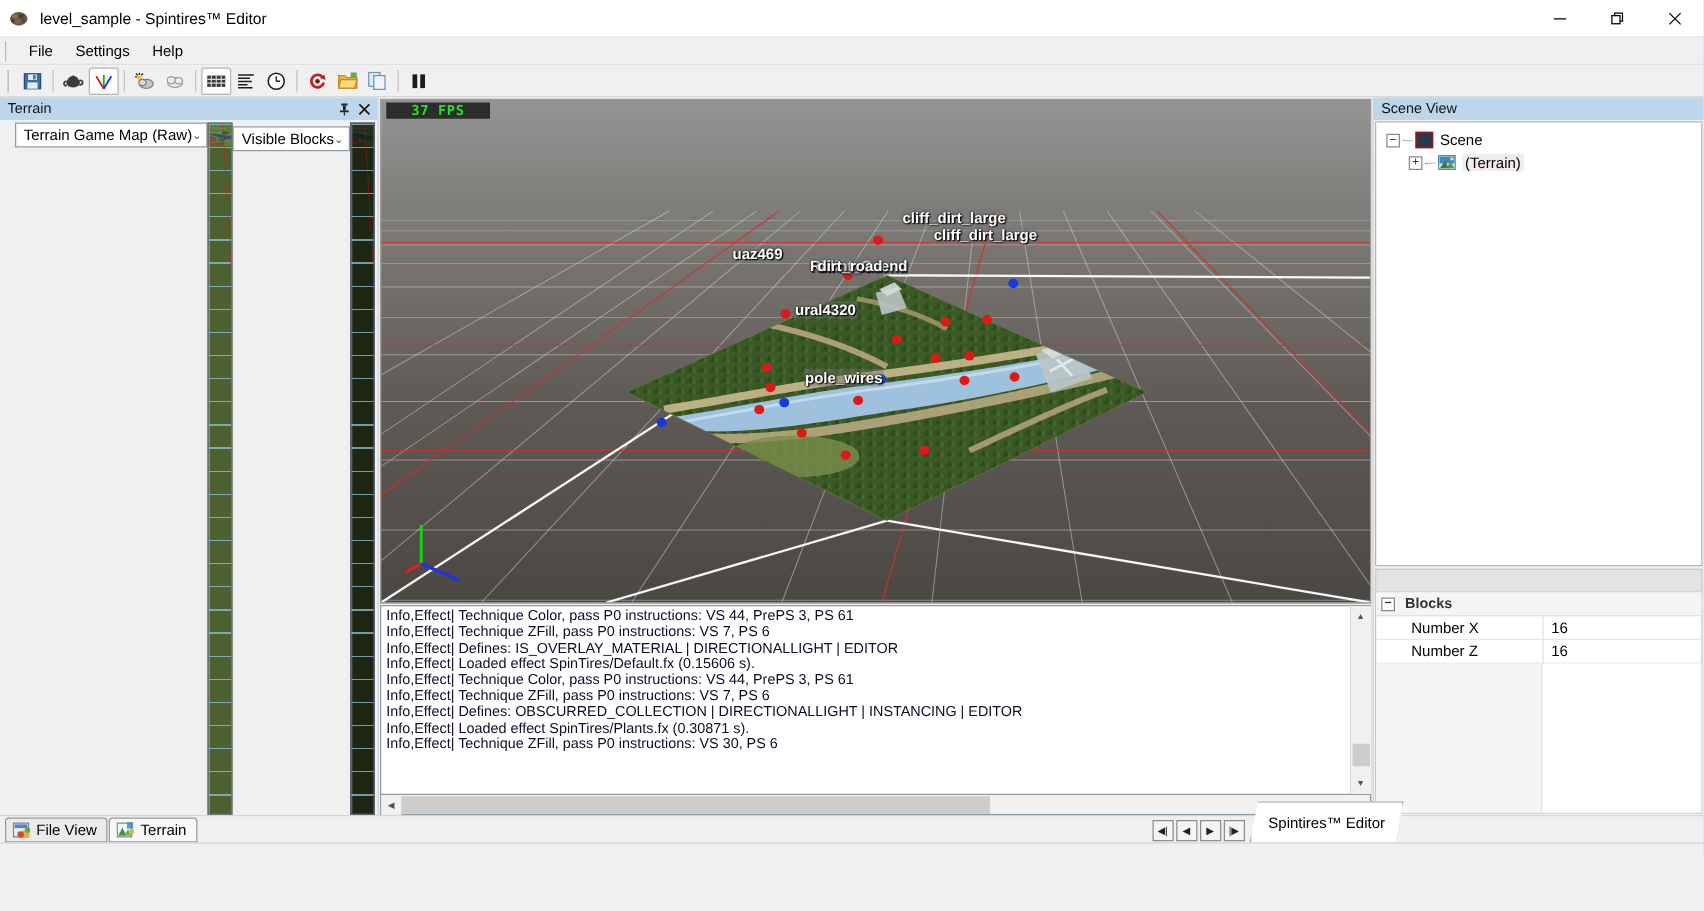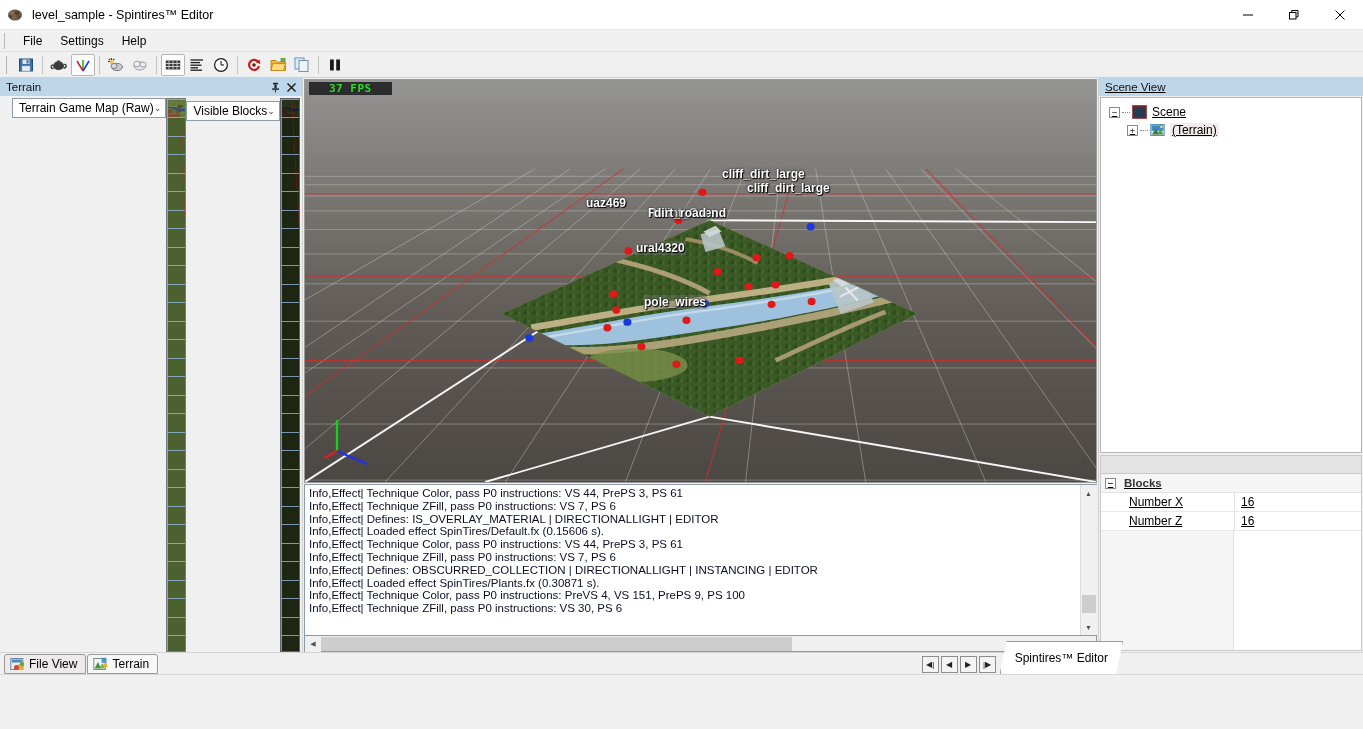--- a/index.html
+++ b/index.html
@@ -210,21 +210,20 @@
   }
   .sb-track-h { flex: 1 1 auto; position: relative; background: #f0f0f0; }
   .sb-thumb-h { position: absolute; top: 1px; left: 0; height: 14px; width: 62%; background: #cdcdcd; }
 
   
   .right-dock {
     width: 265px; min-width: 265px;
     display: flex; flex-direction: column;
     background: #f0f0f0;
     border-left: 1px solid #d0d0d0;
-    text-decoration: underline;
   }
   .scene-tree {
     flex: 1 1 auto; min-height: 0;
     border: 1px solid #b5b5b5; background: #fff;
     margin: 1px; padding: 5px 0 0 8px;
     font-size: 12px;
   }
   .tree-row { display: flex; align-items: center; height: 18px; }
   .tree-toggle {
     width: 11px; height: 11px; border: 1px solid #8a8a8a; background: #fff;
@@ -748,21 +747,20 @@
         <div class="output-body">
           <div class="output-lines">
             <div class="out-line">Info,Effect| Technique Color, pass P0 instructions: VS 44, PrePS 3, PS 61</div>
             <div class="out-line">Info,Effect| Technique ZFill, pass P0 instructions: VS 7, PS 6</div>
             <div class="out-line">Info,Effect| Defines: IS_OVERLAY_MATERIAL | DIRECTIONALLIGHT | EDITOR</div>
             <div class="out-line">Info,Effect| Loaded effect SpinTires/Default.fx (0.15606 s).</div>
             <div class="out-line">Info,Effect| Technique Color, pass P0 instructions: VS 44, PrePS 3, PS 61</div>
             <div class="out-line">Info,Effect| Technique ZFill, pass P0 instructions: VS 7, PS 6</div>
             <div class="out-line">Info,Effect| Defines: OBSCURRED_COLLECTION | DIRECTIONALLIGHT | INSTANCING | EDITOR</div>
             <div class="out-line">Info,Effect| Loaded effect SpinTires/Plants.fx (0.30871 s).</div>
-            <div class="out-line">Info,Effect| Technique Color, pass P0 instructions: PreVS 4, VS 151, PrePS 9, PS 100</div>
             <div class="out-line">Info,Effect| Technique ZFill, pass P0 instructions: VS 30, PS 6</div>
           </div>
           <div class="vscroll">
             <div class="sb-arrow">▲</div>
             <div class="sb-track">
               <div class="sb-thumb-v"></div>
             </div>
             <div class="sb-arrow">▼</div>
           </div>
         </div>

